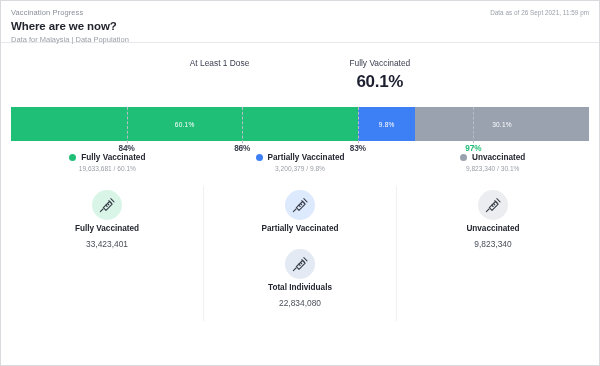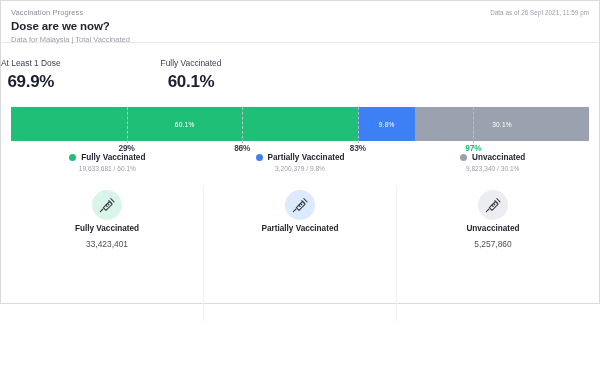--- a/index.html
+++ b/index.html
@@ -10,21 +10,21 @@
     width: 600px;
     height: 366px;
     background: #ffffff;
     font-family: "Liberation Sans", sans-serif;
     color: #2a2e3a;
     overflow: hidden;
   }
   .page {
     position: relative;
     width: 600px;
-    height: 304px;
+    height: 366px;
     background: #ffffff;
     box-sizing: border-box;
     border: 1px solid #d8dade;
   }
 
   
   .header {
     position: relative;
     padding: 7px 10px 5px 10px;
     border-bottom: 1px solid #e6e8eb;
@@ -56,20 +56,21 @@
     right: 10px;
     top: 8px;
     font-size: 6.3px;
     color: #9aa0a8;
     letter-spacing: .05px;
   }
 
   
   .kpis {
     display: flex;
+    justify-content: center;
     gap: 100px;
     margin-top: 14px;
   }
   .kpi {
     text-align: center;
   }
   .kpi-label {
     font-size: 8.4px;
     color: #3c4150;
     line-height: 12px;
@@ -220,29 +221,28 @@
     margin-top: 3px;
   }
 </style>
 </head>
 <body>
 
 <div class="page">
 
   <div class="header">
     <div class="kicker">Vaccination Progress</div>
-    <div class="title">Dose are we now?</div>
-    <div class="subtitle">Data for Malaysia | Total Vaccinated</div>
+    <div class="title">Where are we now?</div>
+    <div class="subtitle">Data for Malaysia | Data Population</div>
     <div class="asof">Data as of 26 Sept 2021, 11:59 pm</div>
   </div>
 
   <div class="kpis">
     <div class="kpi">
       <div class="kpi-label">At Least 1 Dose</div>
-      <div class="kpi-value">69.9%</div>
     </div>
     <div class="kpi">
       <div class="kpi-label">Fully Vaccinated</div>
       <div class="kpi-value">60.1%</div>
     </div>
   </div>
 
   <div class="bar-wrap">
     <div class="bar" id="bar">
       <div class="seg seg-full" id="seg-0" style="width: 60.1%; background: rgb(32, 191, 119);">
@@ -255,21 +255,21 @@
         <span>30.1%</span>
       </div>
     </div>
     <div id="gridlines">
         <div class="gridline" style="left: 20%;"></div>
         <div class="gridline" style="left: 40%;"></div>
         <div class="gridline" style="left: 60%;"></div>
         <div class="gridline" style="left: 80%;"></div>
       </div>
     <div class="ticks" id="ticks">
-        <div class="tick" style="left: 20%;">29%</div>
+        <div class="tick" style="left: 20%;">84%</div>
         <div class="tick" style="left: 40%;">86%</div>
         <div class="tick" style="left: 60%;">83%</div>
         <div class="tick accent" style="left: 80%;">97%</div>
       </div>
   </div>
 
   <div class="legend">
     <div class="legend-item">
       <div class="legend-head">
         <span class="dot dot-full"></span>
@@ -319,33 +319,47 @@
             <path d="M4 20l3.2-3.2"></path>
             <path d="M7.6 15.2l7.4-7.4 3.2 3.2-7.4 7.4z"></path>
             <path d="M14.2 6.8l3 3"></path>
             <path d="M16.6 4.4l3.8 3.8"></path>
             <path d="M10.6 12.2l1.6 1.6"></path>
             <path d="M12.6 10.2l1.6 1.6"></path>
           </svg>
         </div>
         <div class="stat-label">Partially Vaccinated</div>
       </div>
+      <div class="stat">
+        <div class="icon-circle ic-total">
+          <svg width="20" height="20" viewBox="0 0 24 24" fill="none" stroke="#3a3f4a" stroke-width="1.3" stroke-linecap="round" stroke-linejoin="round" aria-hidden="true">
+            <path d="M4 20l3.2-3.2"></path>
+            <path d="M7.6 15.2l7.4-7.4 3.2 3.2-7.4 7.4z"></path>
+            <path d="M14.2 6.8l3 3"></path>
+            <path d="M16.6 4.4l3.8 3.8"></path>
+            <path d="M10.6 12.2l1.6 1.6"></path>
+            <path d="M12.6 10.2l1.6 1.6"></path>
+          </svg>
+        </div>
+        <div class="stat-label">Total Individuals</div>
+        <div class="stat-value">22,834,080</div>
+      </div>
     </div>
 
     <div class="stat-col">
       <div class="stat">
         <div class="icon-circle ic-un">
           <svg width="20" height="20" viewBox="0 0 24 24" fill="none" stroke="#3a3f4a" stroke-width="1.3" stroke-linecap="round" stroke-linejoin="round" aria-hidden="true">
             <path d="M4 20l3.2-3.2"></path>
             <path d="M7.6 15.2l7.4-7.4 3.2 3.2-7.4 7.4z"></path>
             <path d="M14.2 6.8l3 3"></path>
             <path d="M16.6 4.4l3.8 3.8"></path>
             <path d="M10.6 12.2l1.6 1.6"></path>
             <path d="M12.6 10.2l1.6 1.6"></path>
           </svg>
         </div>
         <div class="stat-label">Unvaccinated</div>
-        <div class="stat-value">5,257,860</div>
+        <div class="stat-value">9,823,340</div>
       </div>
     </div>
 
   </div>
 </div>
 
 </body></html>

